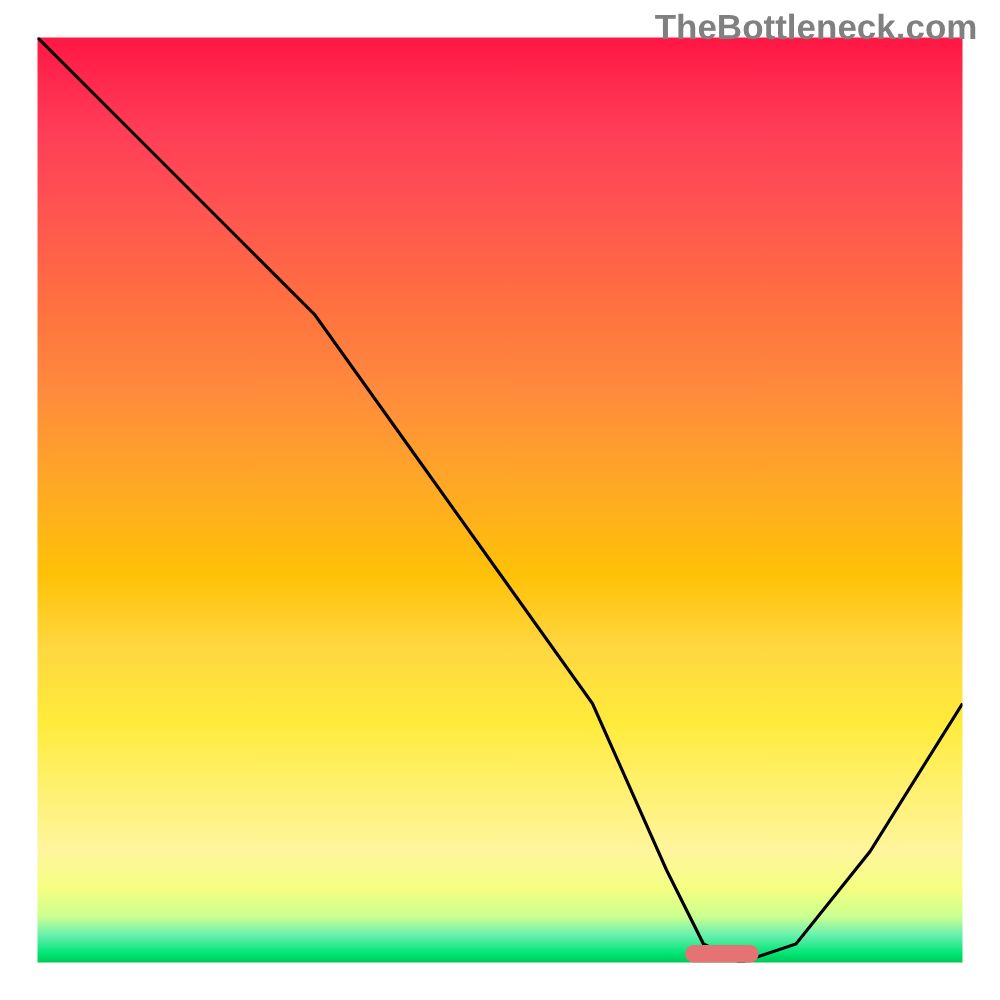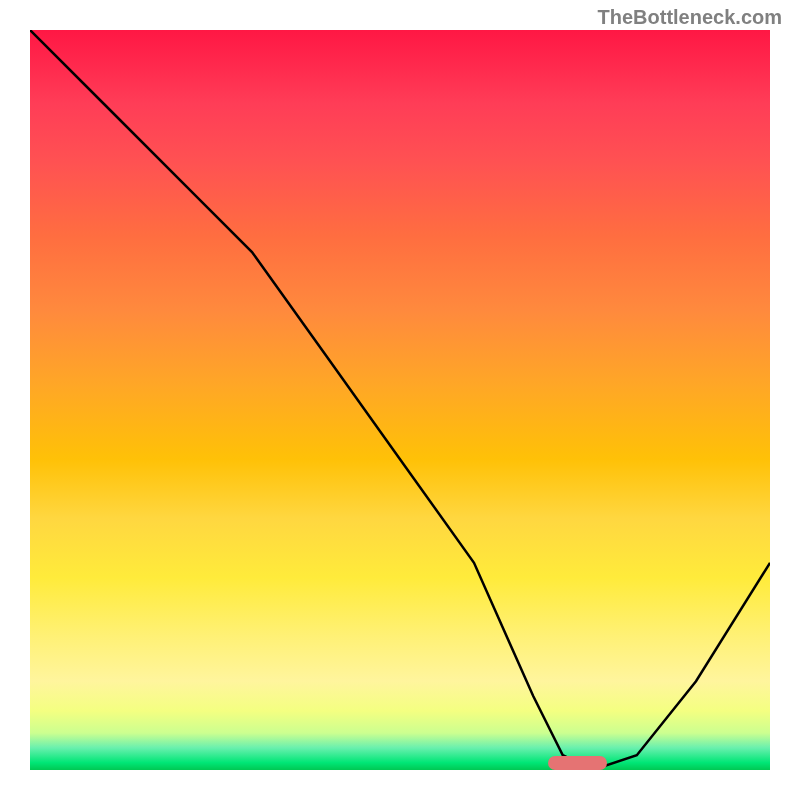--- a/index.html
+++ b/index.html
@@ -7,21 +7,21 @@
     width: 800px;
     height: 800px;
     background: #ffffff;
     position: relative;
     font-family: Arial, sans-serif;
   }
   .watermark {
     position: absolute;
     top: 6px;
     right: 18px;
-    font-size: 20px;
+    font-size: 28px;
     font-weight: bold;
     color: #808080;
     z-index: 10;
   }
   .plot-area {
     position: absolute;
     left: 30px;
     top: 30px;
     width: 740px;
     height: 740px;

